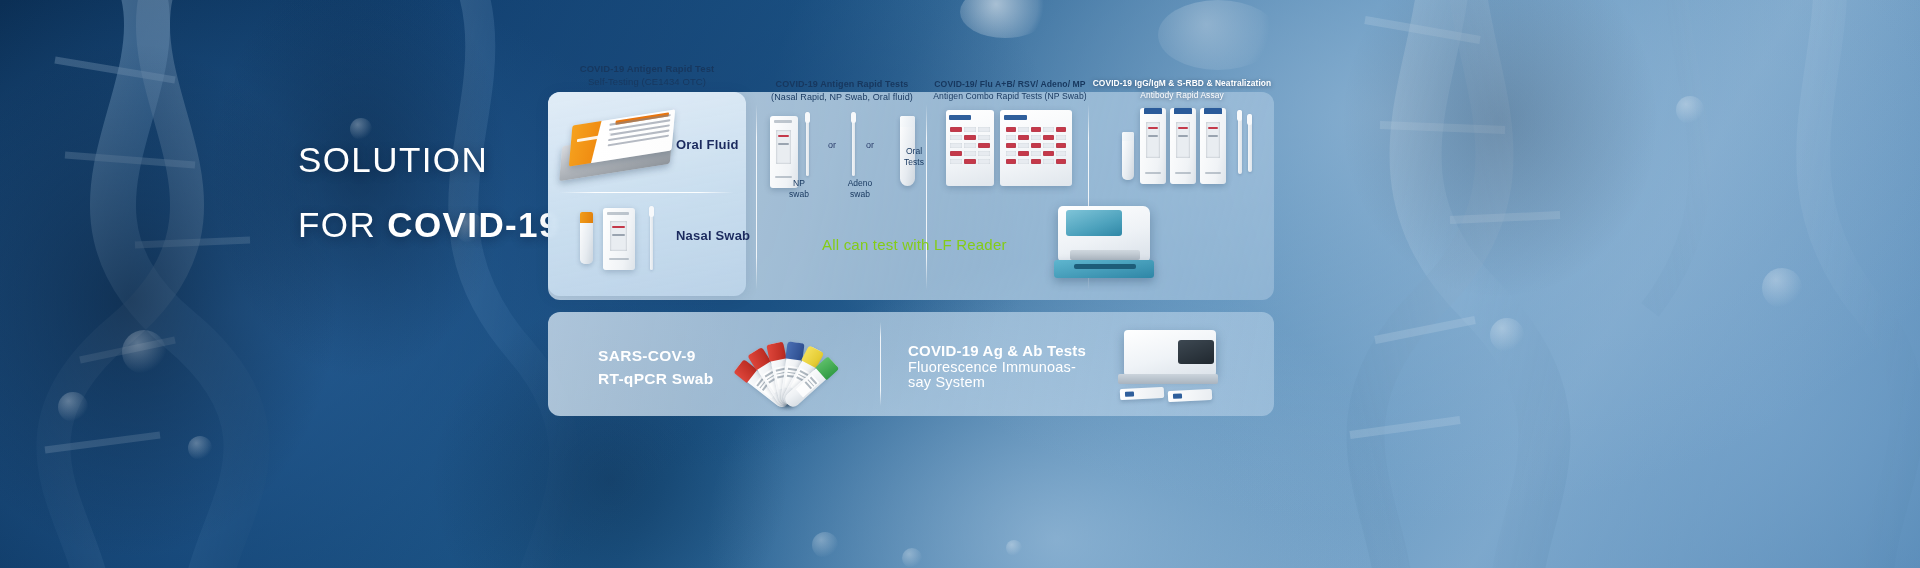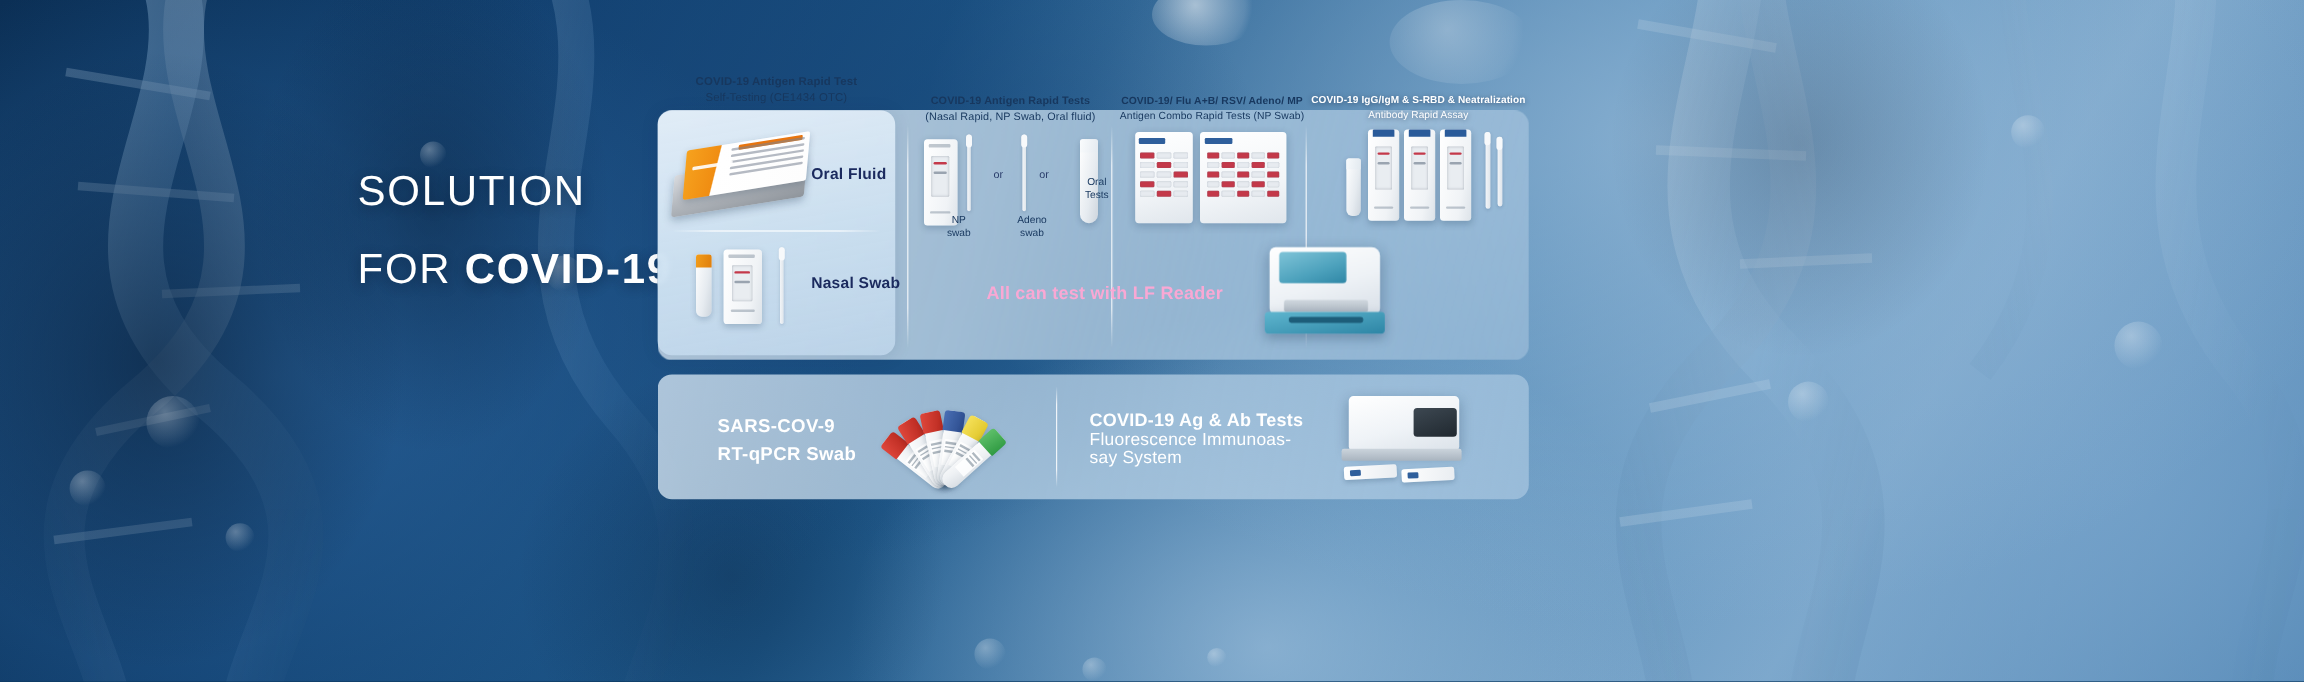--- a/index.html
+++ b/index.html
@@ -87,21 +87,21 @@
 
   .vsep {
     position:absolute; width:1px;
     background:linear-gradient(180deg, rgba(255,255,255,0), rgba(255,255,255,.85) 18%, rgba(255,255,255,.85) 82%, rgba(255,255,255,0));
   }
 
   
   .lbl { position:absolute; color:#1b2a5e; font-weight:700; font-size:13px; letter-spacing:.2px; }
   .lf-reader {
     position:absolute; left:822px; top:236px;
-    color:#f9a8d4; font-weight:700; font-size:15px; letter-spacing:.2px;
+    color:#84cc16; font-weight:400; font-size:15px; letter-spacing:.2px;
     white-space:nowrap;
   }
 
   .bot-title { position:absolute; color:#ffffff; font-weight:700; font-size:15px; line-height:1.35; letter-spacing:.2px; }
   .bot-sub { position:absolute; color:#ffffff; font-weight:400; font-size:14.5px; line-height:1.32; letter-spacing:.2px; }
   .bot-left { position:absolute; left:598px; top:344px; color:#ffffff; font-weight:700; font-size:15.5px; line-height:1.5; letter-spacing:.3px; }
 
   
   
   .kitbox { position:absolute; left:556px; top:112px; width:124px; height:68px; }

